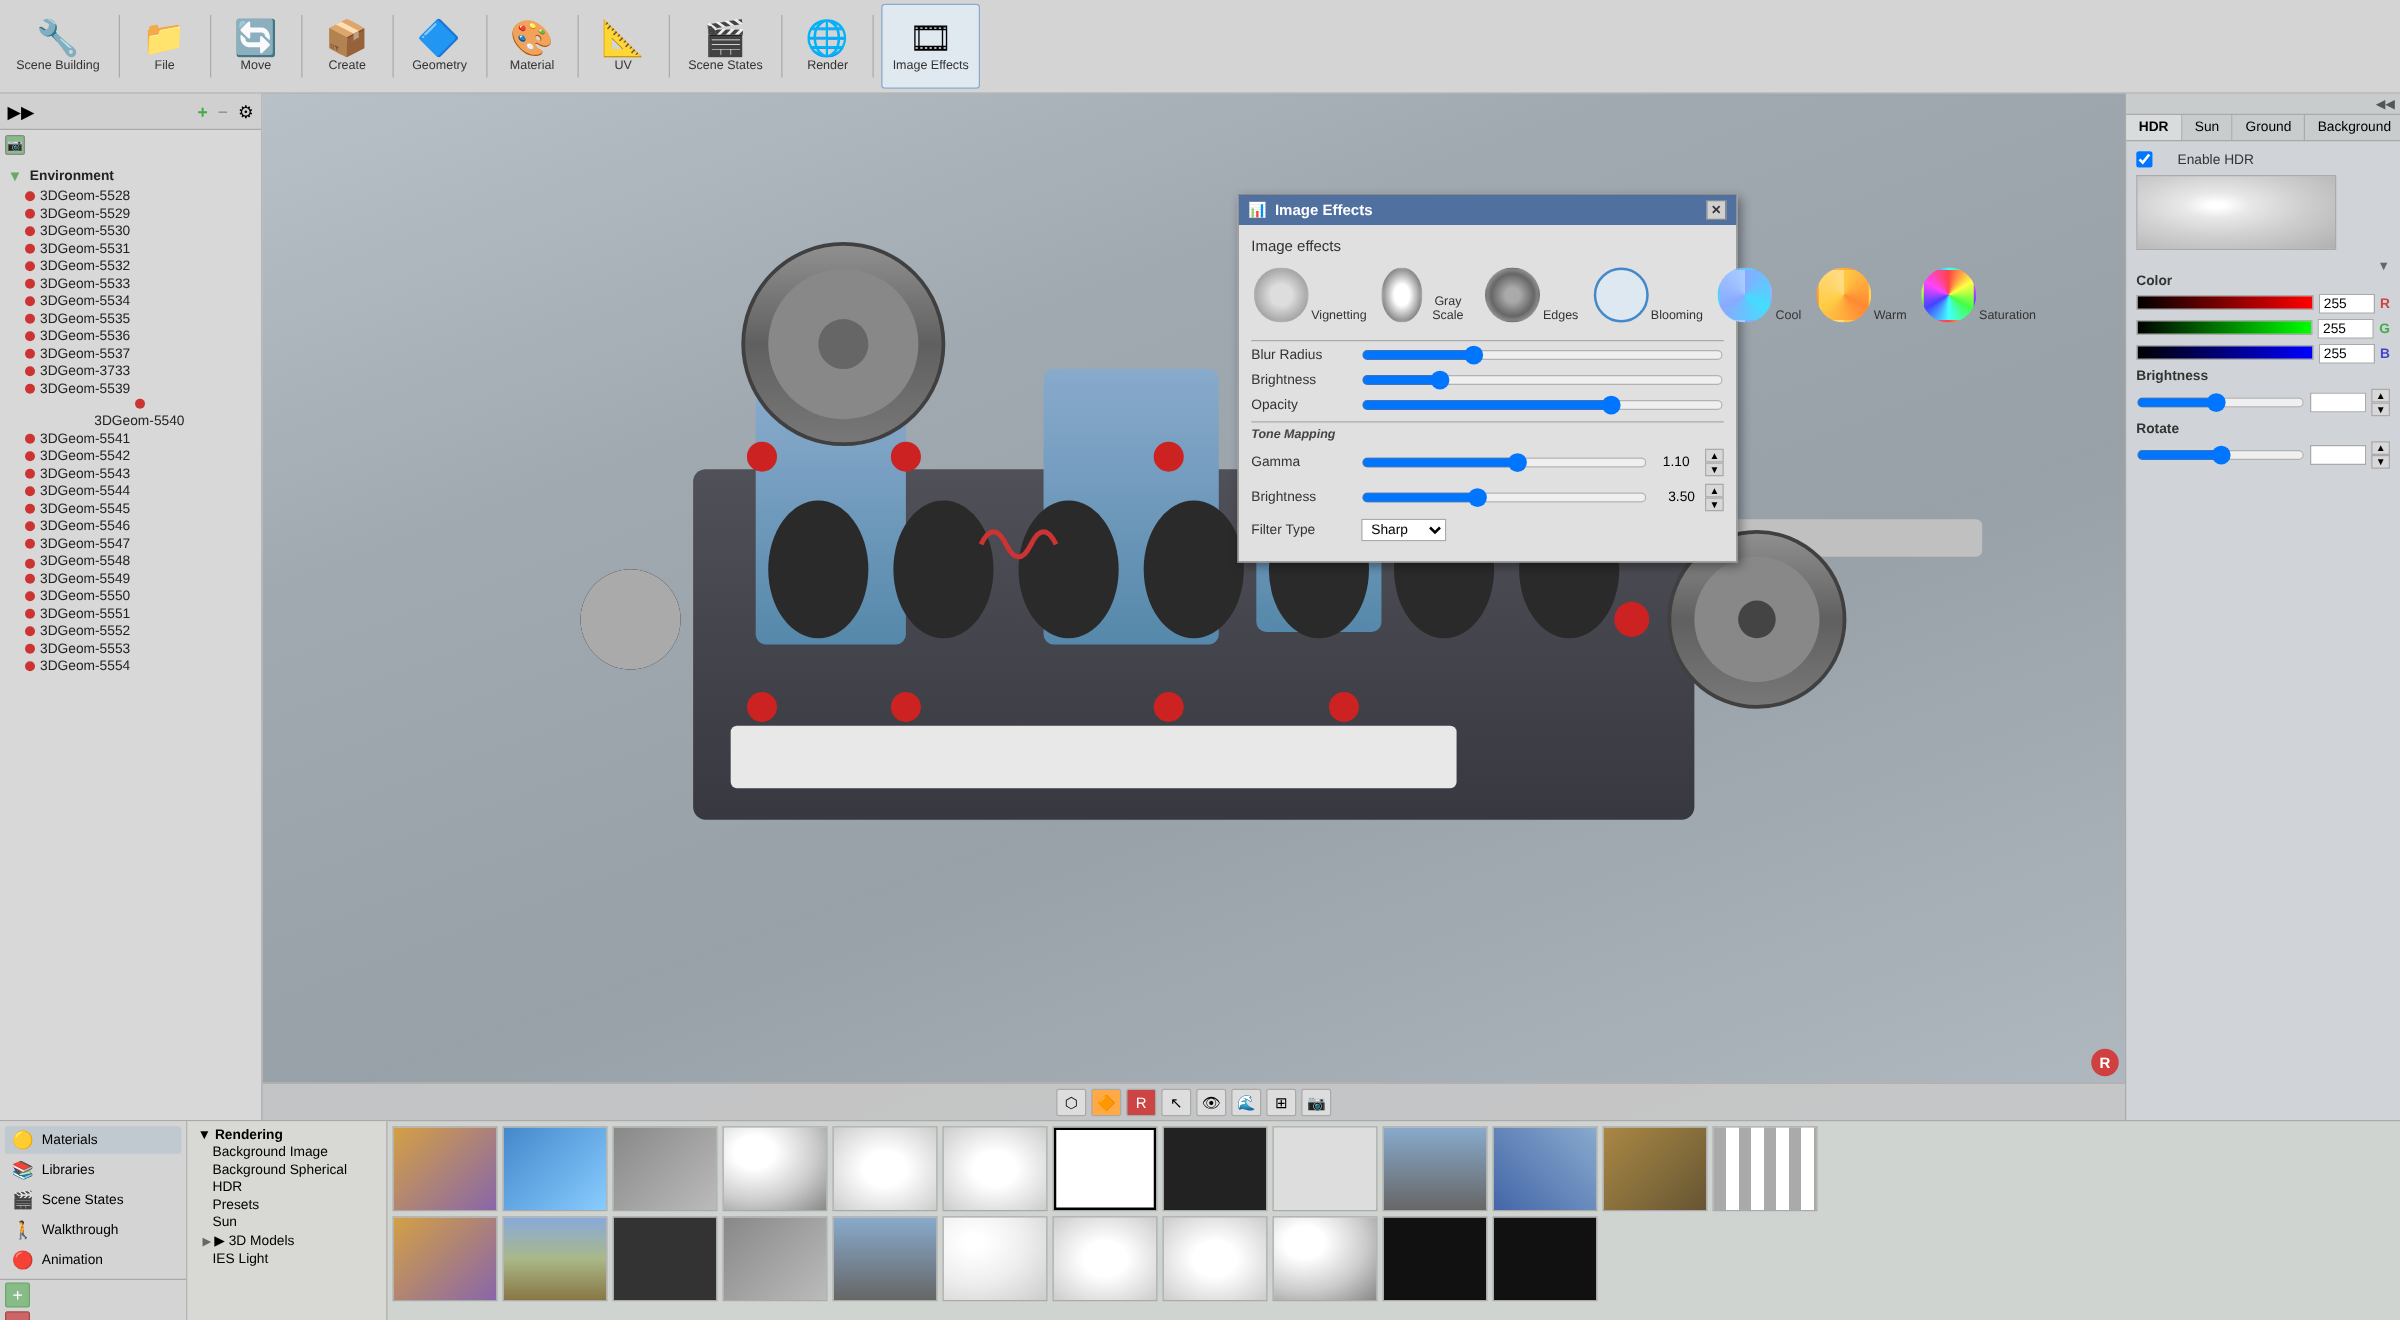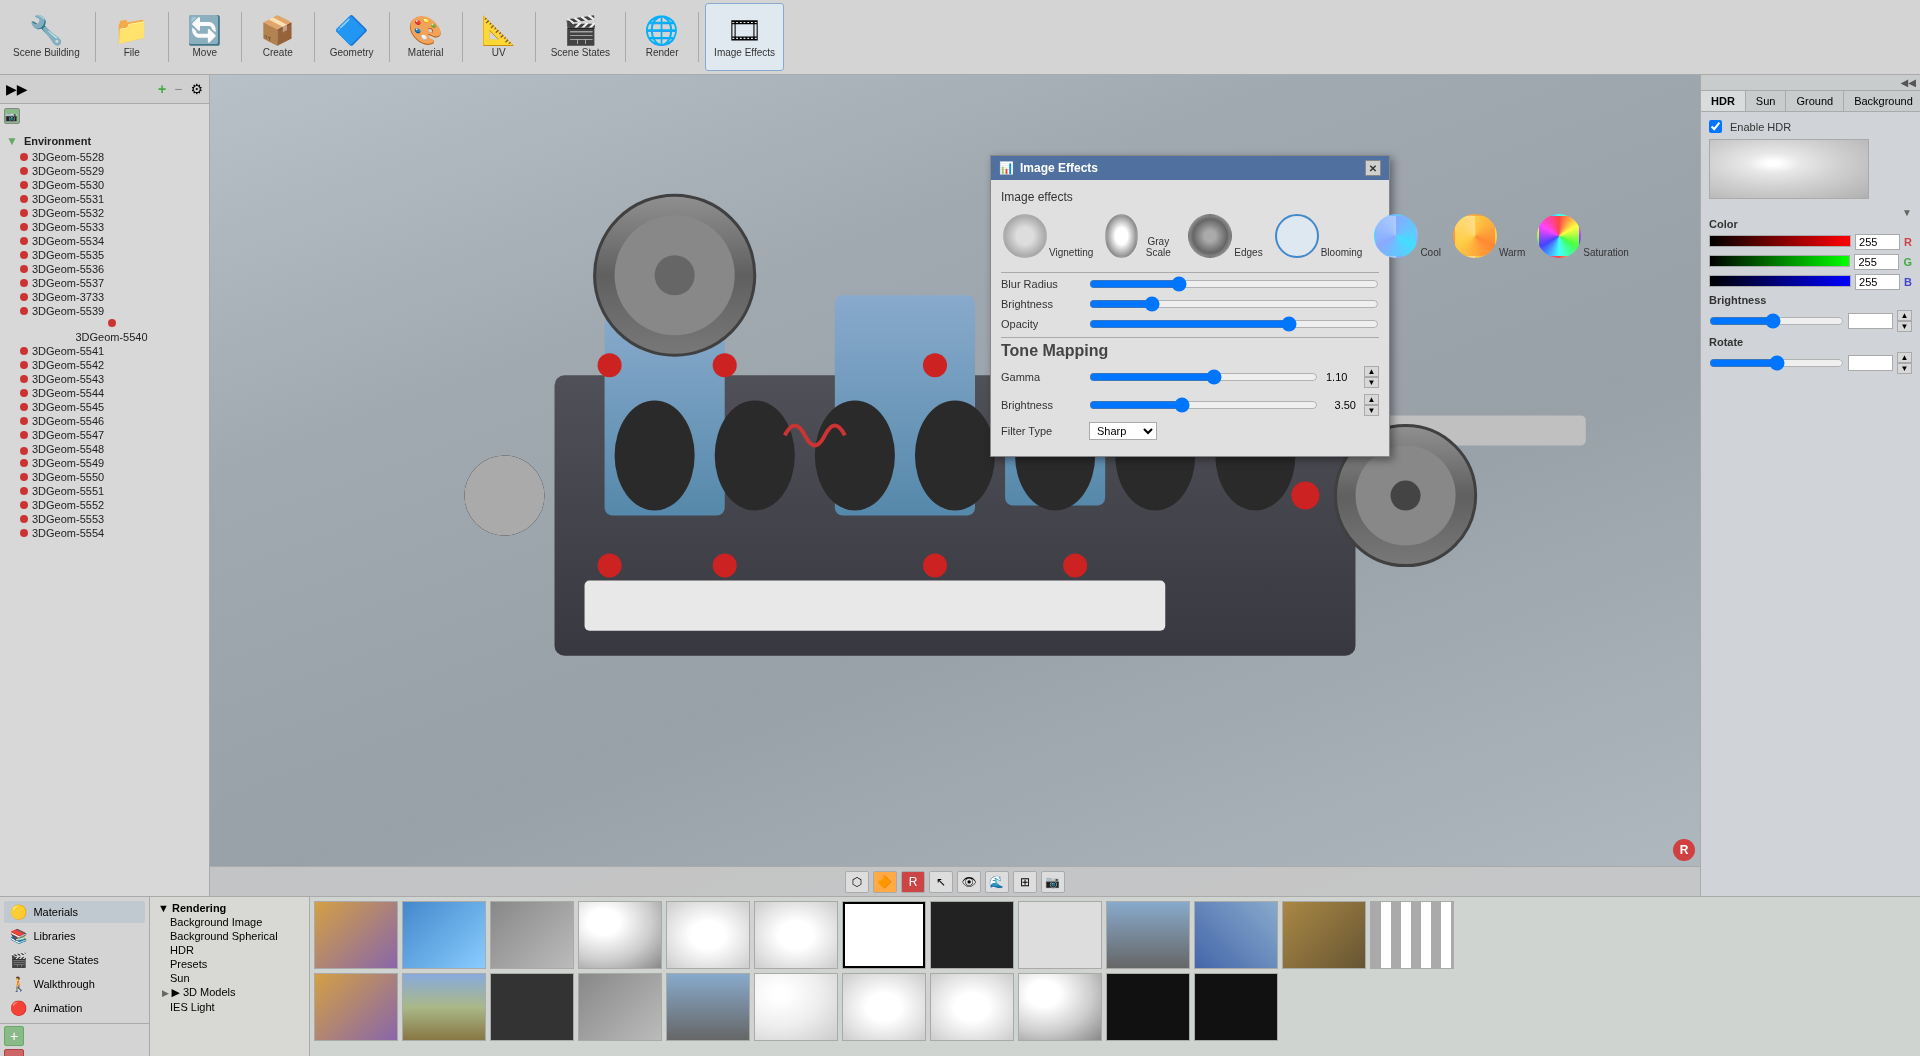--- a/index.html
+++ b/index.html
@@ -70,21 +70,21 @@
     }
     #right-panel-tabs {
       display: flex; background: #c8cccc; border-bottom: 1px solid #aaa;
     }
     .rp-tab {
       padding: 4px 10px; font-size: 11px; cursor: pointer; border-right: 1px solid #aaa;
       background: #c8cccc;
     }
     .rp-tab.active { background: #d8dcdc; font-weight: bold; }
     #right-panel-content { padding: 8px; flex: 1; overflow-y: auto; }
-    .rp-row { display: flex; align-items: center; gap: 8px; margin-bottom: 6px; }
+    .rp-row { display: flex; align-items: center; gap: 20px; margin-bottom: 6px; }
     .rp-label { font-size: 11px; color: #333; min-width: 60px; }
     .rp-checkbox { cursor: pointer; }
     .rp-hdr-preview {
       width: 160px; height: 60px; background: radial-gradient(ellipse at center, #fff 20%, #ddd 60%, #aaa 100%);
       border: 1px solid #aaa; margin-bottom: 8px;
     }
     .rp-section-label { font-size: 11px; font-weight: bold; color: #333; margin-bottom: 4px; }
     .rp-slider-row { display: flex; align-items: center; gap: 4px; margin-bottom: 4px; }
     .rp-spinbox { width: 45px; background: #fff; border: 1px solid #aaa; font-size: 11px; padding: 1px 3px; }
     .color-bar { height: 16px; margin-bottom: 3px; border: 1px solid #aaa; }
@@ -121,21 +121,21 @@
     .ie-icon {
       width: 44px; height: 44px; border-radius: 50%; border: 2px solid transparent;
       display: flex; align-items: center; justify-content: center; font-size: 20px;
       background: #ccc;
     }
     .ie-icon.active { border-color: #4488cc; background: #dde8f0; }
     .ie-effect-label { font-size: 10px; color: #333; text-align: center; }
     .ie-separator { border: none; border-top: 1px solid #aaa; margin: 4px 0; }
     .ie-row { display: flex; align-items: center; gap: 8px; margin-bottom: 6px; }
     .ie-row-label { font-size: 11px; color: #333; min-width: 80px; }
-    .ie-section-title { font-size: 16px; font-weight: bold; color: #444; margin-bottom: 6px; }
+    .ie-section-title { font-size: 10px; font-weight: bold; color: #444; margin-bottom: 6px; font-style: italic; }
     .ie-select { font-size: 11px; padding: 1px 3px; background: #fff; border: 1px solid #aaa; cursor: pointer; }
     .ie-spin-btn { width: 15px; height: 11px; background: #d8d8d8; border: 1px solid #aaa; cursor: pointer; font-size: 8px; display: flex; align-items: center; justify-content: center; }
 
     
     #bottom-panel {
       height: 160px; background: #d0d4d0; border-top: 1px solid #aaa;
       display: flex;
     }
     #bottom-left {
       width: 150px; background: #d4d4d4; border-right: 1px solid #aaa;
@@ -538,21 +538,21 @@
           </div>
         </div>
         <hr class="ie-separator">
         <div class="ie-section-title">Tone Mapping</div>
 
         <div class="ie-row">
           <span class="ie-row-label">Gamma</span>
           <div class="ie-slider-container">
             <input type="range" style="width: 100%;" value="55" min="0" max="100">
           </div>
-          <span style="font-size:11px;min-width:30px;text-align:left;">1.10</span>
+          <span style="font-size:11px;min-width:30px;text-align:center;">1.10</span>
           <div style="display:flex;flex-direction:column;">
             <div class="ie-spin-btn">▲</div>
             <div class="ie-spin-btn">▼</div>
           </div>
         </div>
 
         <div class="ie-row">
           <span class="ie-row-label">Brightness</span>
           <div class="ie-slider-container">
             <input type="range" style="width: 100%;" value="40" min="0" max="100">

